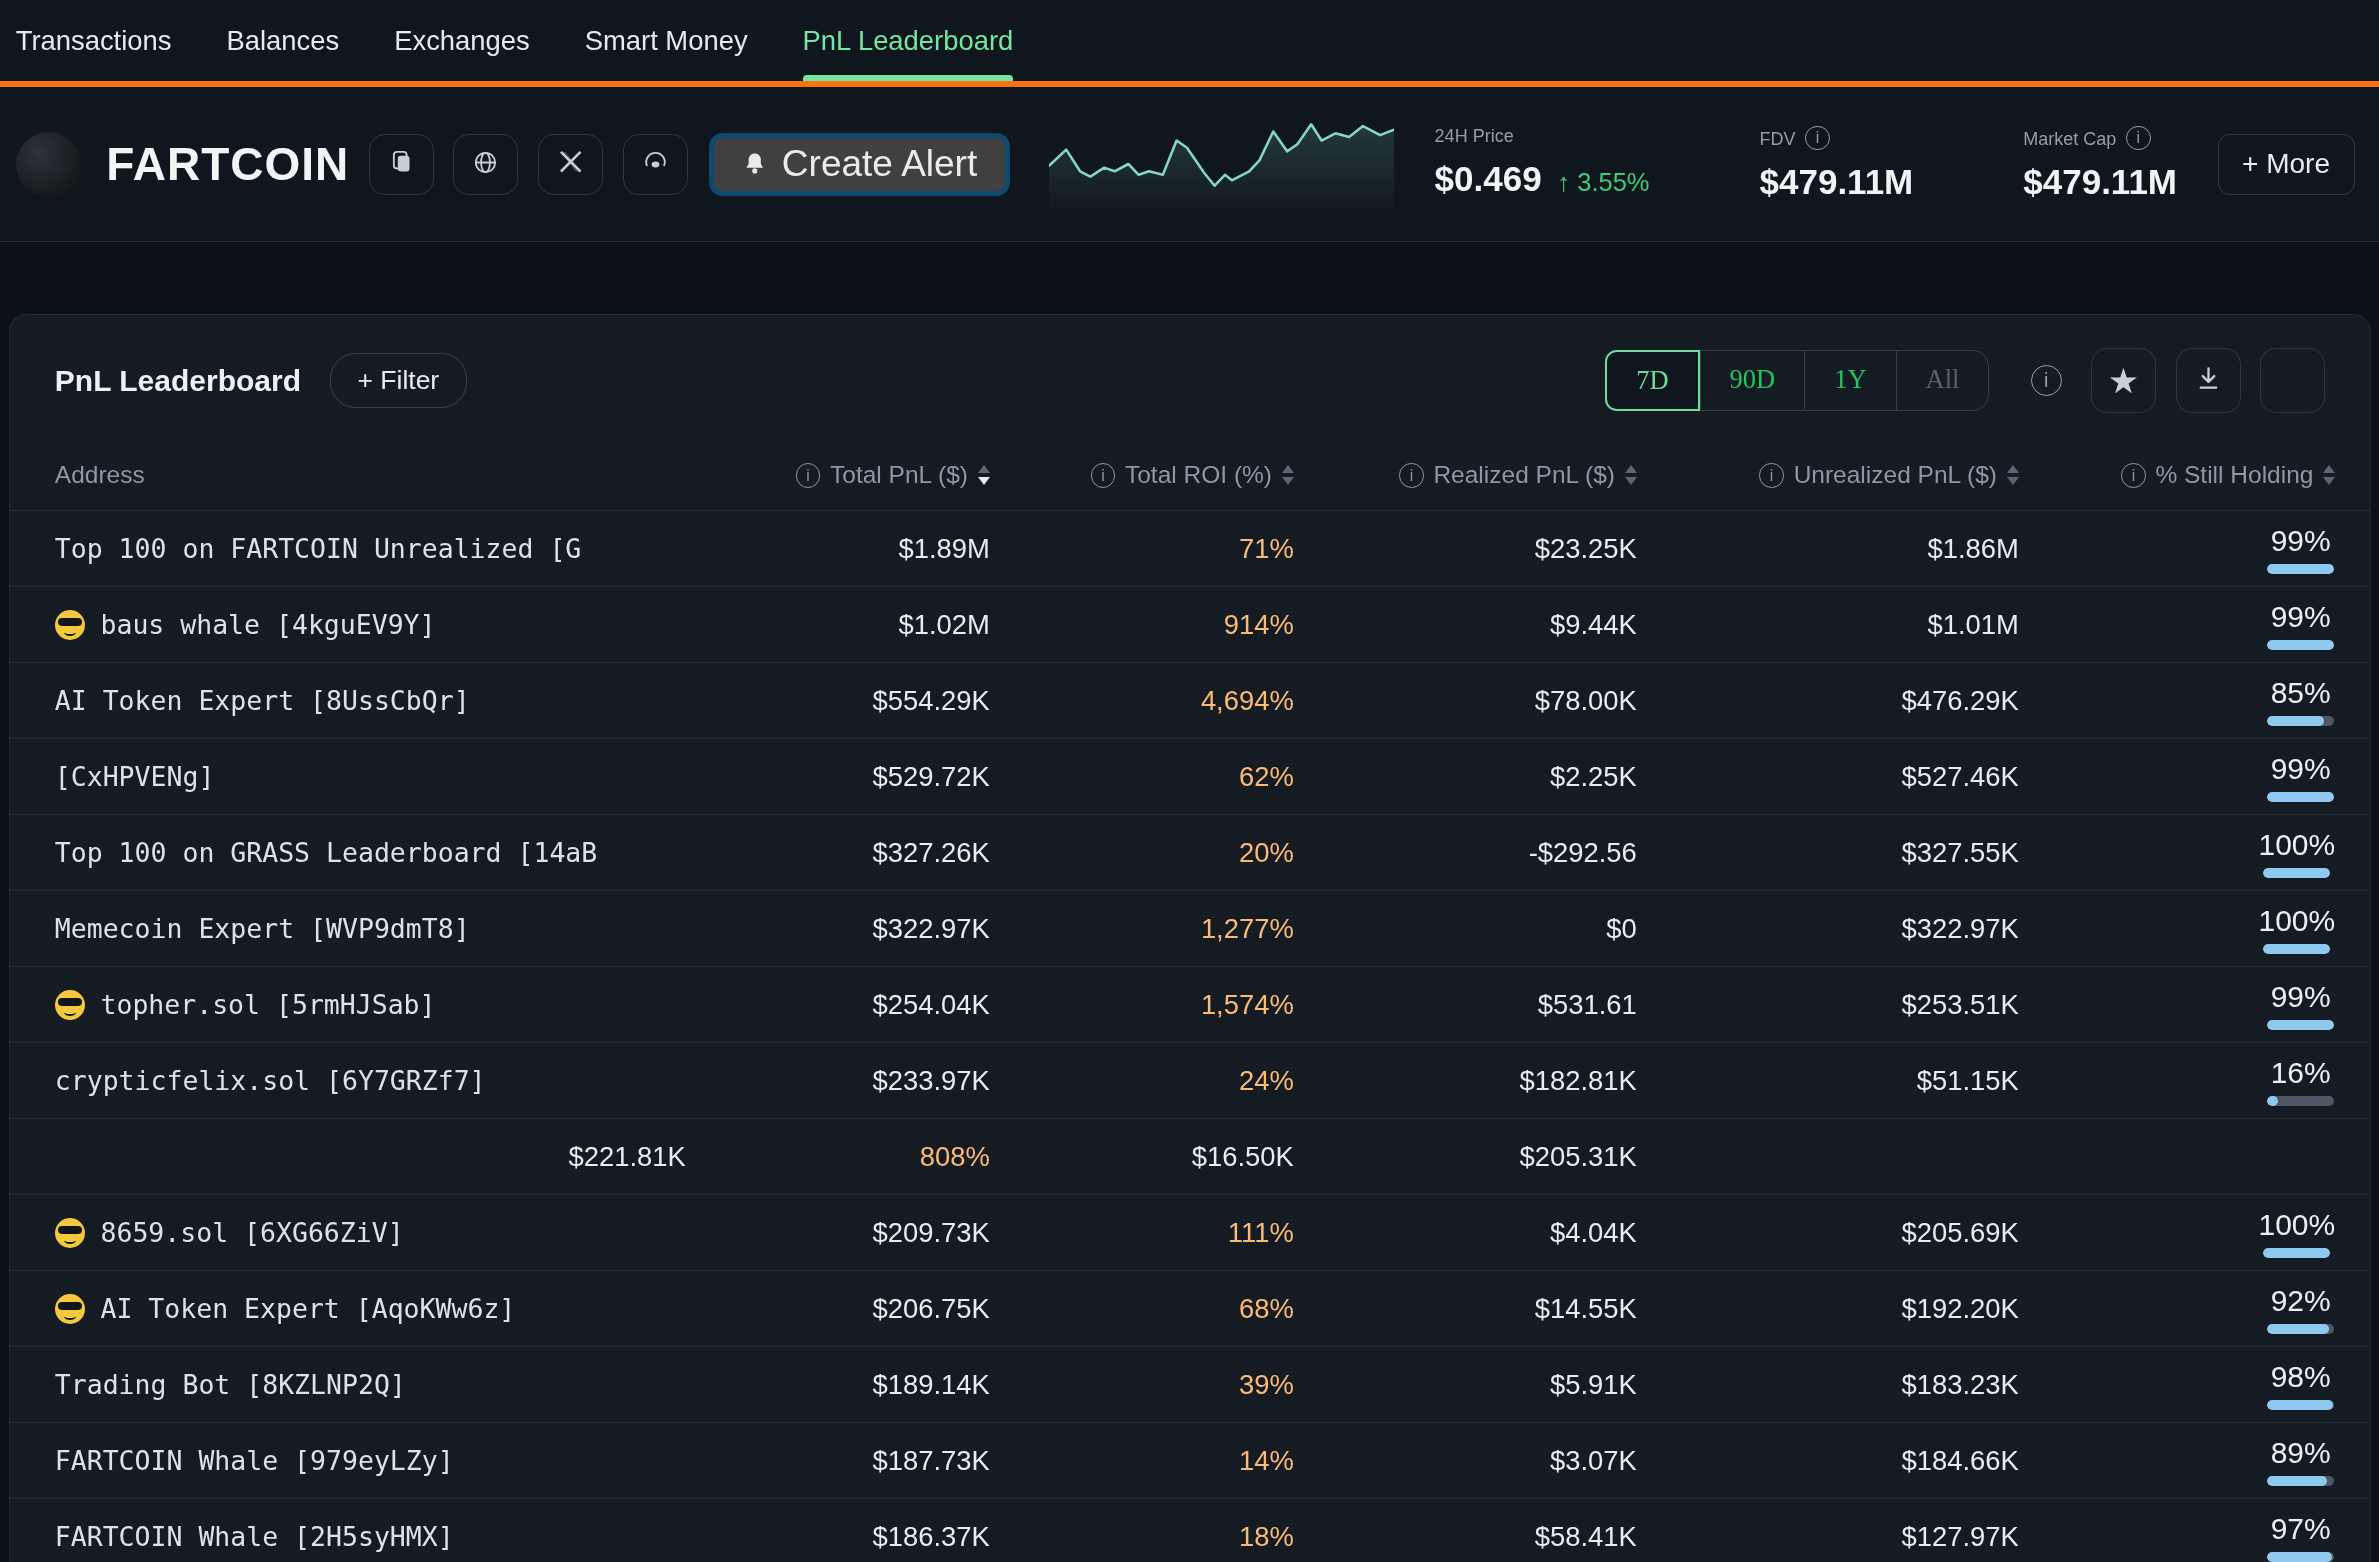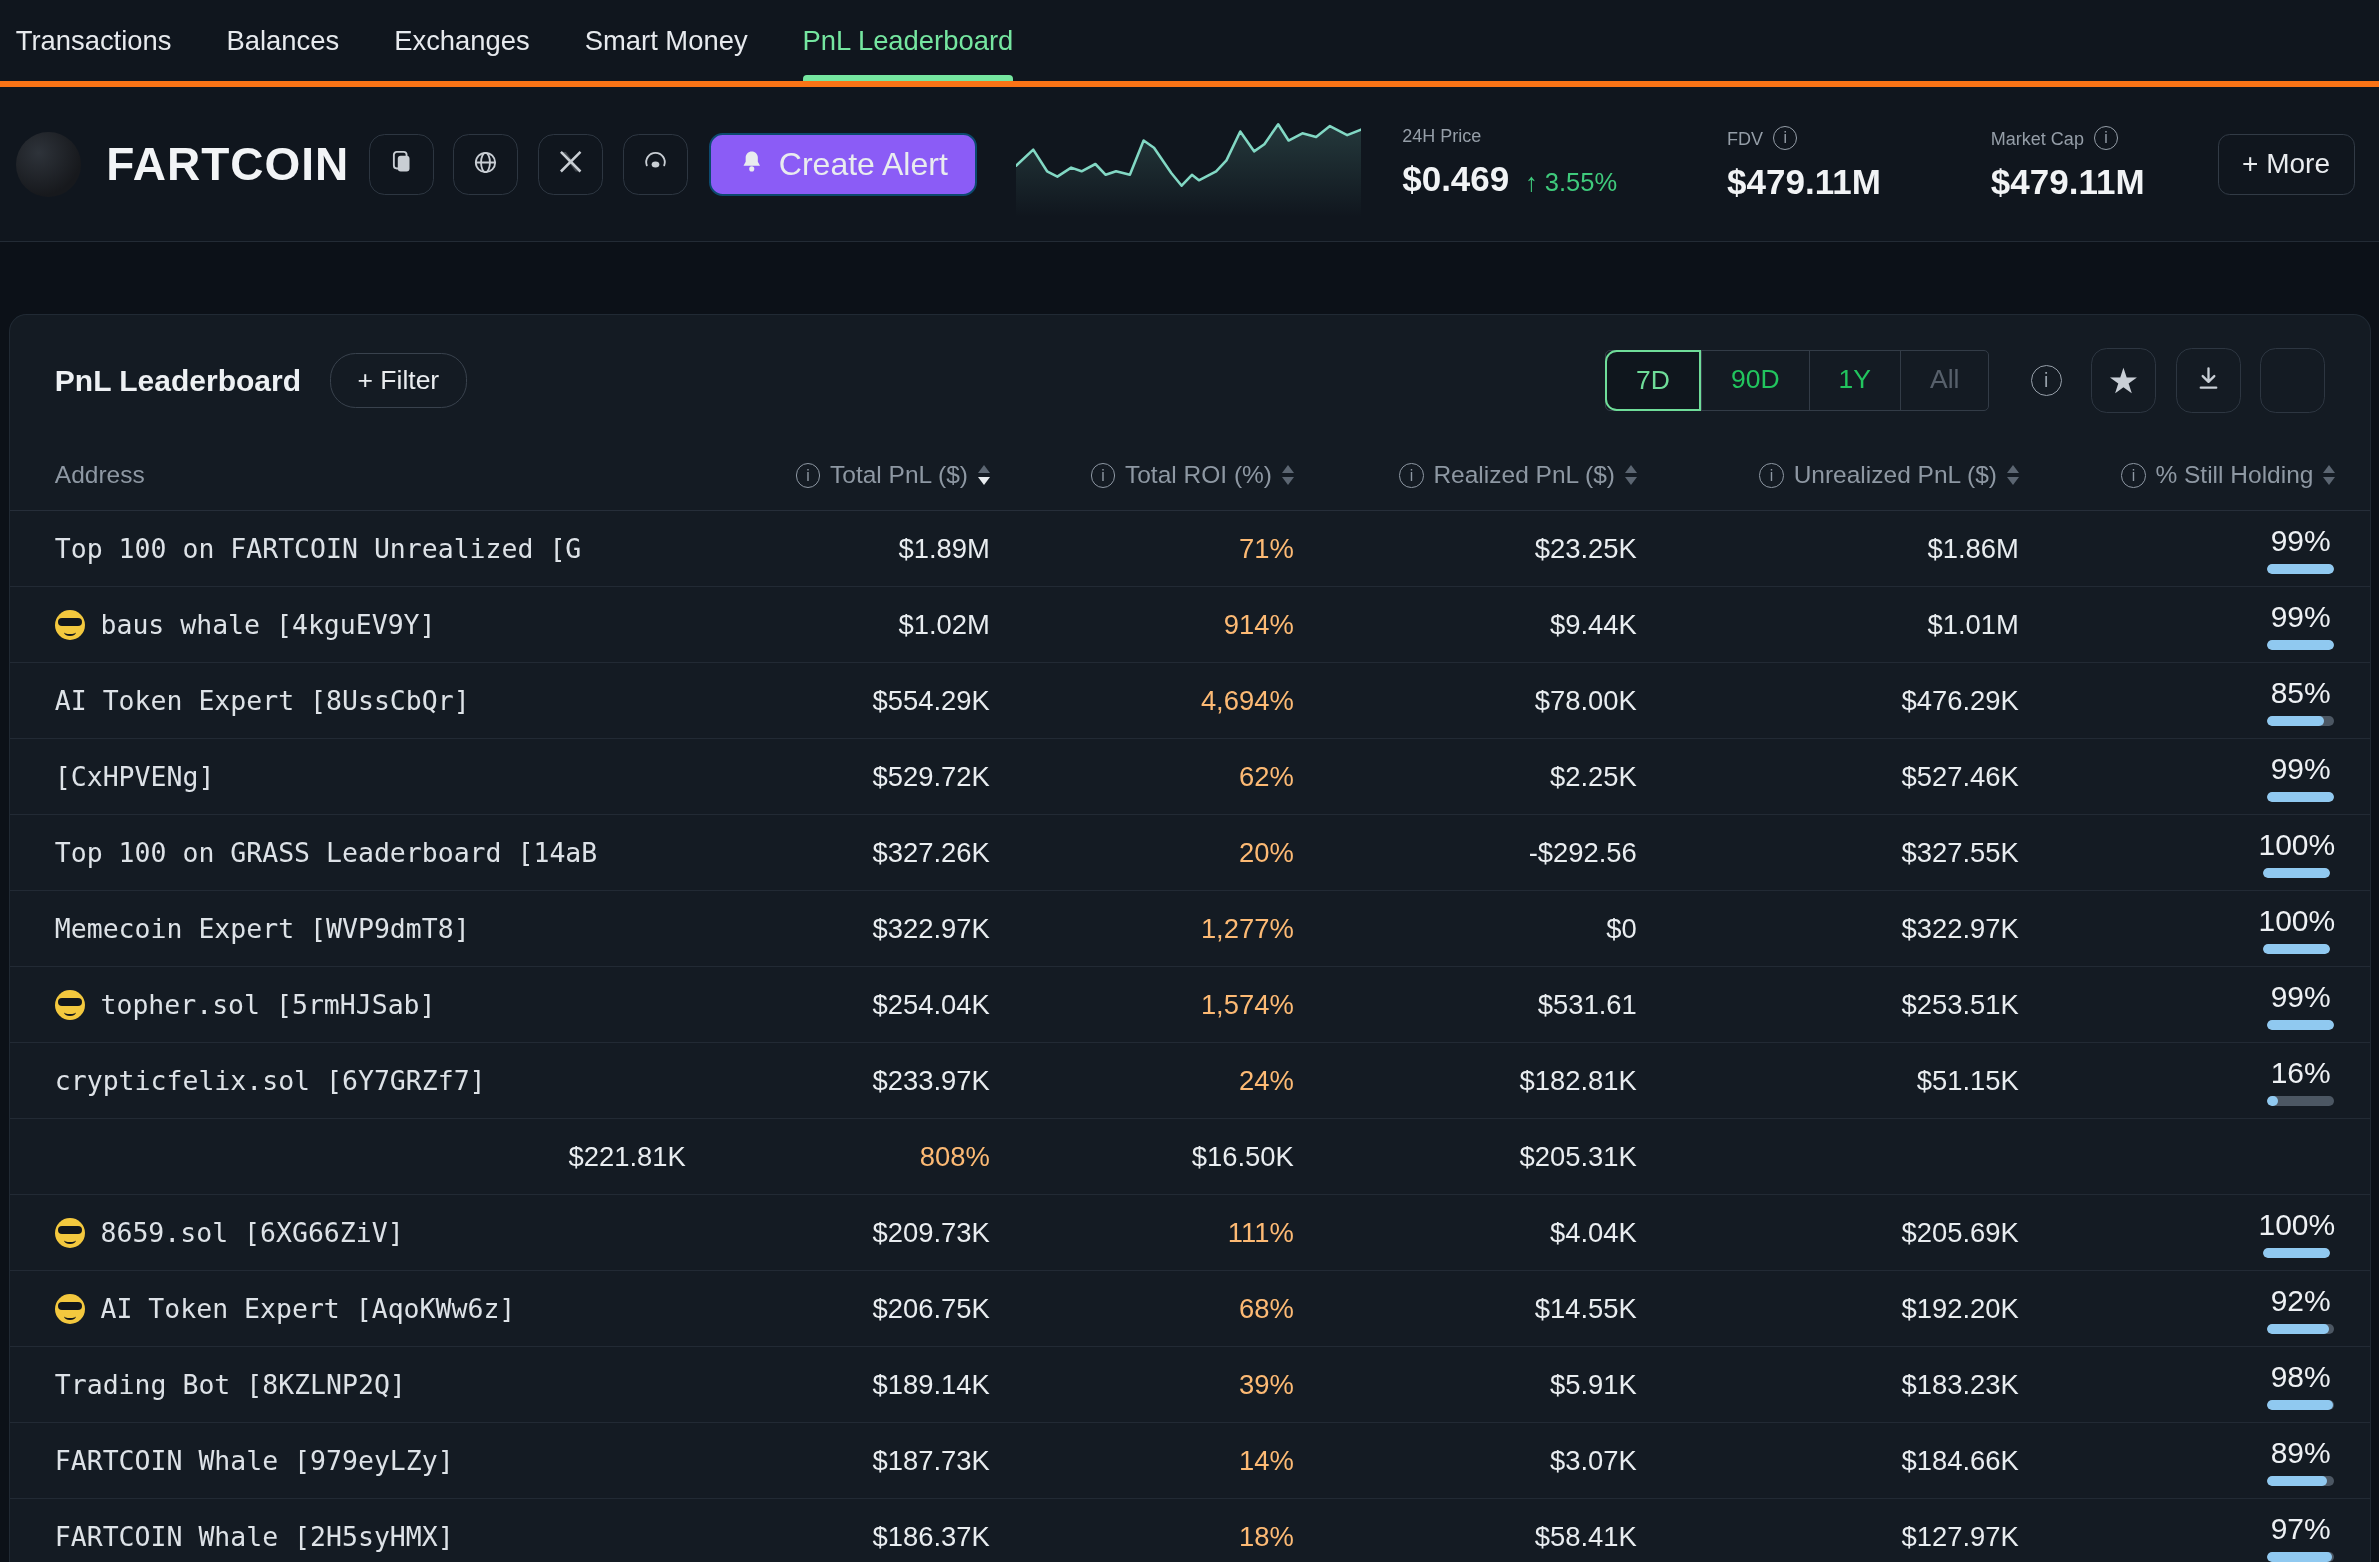--- a/index.html
+++ b/index.html
@@ -20,23 +20,23 @@
   .token-head { display:flex; align-items:center; height:155px; padding:0 25.5px 0 15.7px;
                 border-bottom:1px solid #232b35; }
   .avatar { width:65px; height:65px; border-radius:50%; flex:none;
             background:radial-gradient(circle at 35% 32%, #2e333a, #17191d 70%);
             margin-right:25.5px; }
   .token-title { font-size:46px; font-weight:700; color:#f2f4f6; letter-spacing:1px; }
   .icon-btn { width:65px; height:61px; border:1px solid #2d3641; border-radius:15.7px;
               display:flex; align-items:center; justify-content:center; margin-left:19.6px;
               background:transparent; color:#c9ced4; cursor:pointer; }
   .icon-btn:first-of-type { margin-left:41px; }
-  .alert-btn { height:63px; border:2px solid #0c4a6e; border-radius:13.7px; padding:0 27.4px;
-               display:flex; align-items:center; gap:14.7px; margin-left:21.6px; background:#8b5cf6;
-               font-size:32px; color:#e9ecef; cursor:pointer; white-space:nowrap; }
+  .alert-btn { height:63px; border:5px solid #0c4a6e; border-radius:13.7px; padding:0 27.4px;
+               display:flex; align-items:center; gap:14.7px; margin-left:21.6px; background:#404040;
+               font-size:37px; color:#e9ecef; cursor:pointer; white-space:nowrap; }
   .spark { margin-left:39px; width:345px; height:106px; flex:none; }
 
   .stats { display:flex; margin-left:41px; gap:110px; }
   .stat { display:flex; flex-direction:column; gap:11.8px; }
   .stat-label { font-size:18px; color:#959ea8; display:flex; align-items:flex-end; gap:9.8px; }
   .stat-value { font-size:35px; font-weight:700; color:#f1f3f5; display:flex;
                 align-items:baseline; gap:15.7px; white-space:nowrap; }
   .chg { font-size:25.5px; font-weight:500; color:#3fca7c; }
   .more-btn { margin-left:auto; height:61px; border:1px solid #323b46; border-radius:11.8px;
               padding:0 23.5px; font-size:28px; color:#e9ecef; display:flex; align-items:center;
@@ -50,21 +50,21 @@
 
   
   .panel { margin:72px 8.8px 0 8.8px; background:#141b23; border:1px solid #212a34;
            border-bottom:none; border-radius:17.6px 17.6px 0 0; }
   .panel-head { display:flex; align-items:center; padding:33px 45px 27.4px 45px; }
   .panel-title { font-size:30px; font-weight:700; color:#eef1f4; }
   .filter-btn { margin-left:29px; border:1px solid #39424d; border-radius:25.5px;
                 padding:10.8px 26.5px; font-size:26.5px; color:#e9ecef; display:flex; gap:10.8px;
                 align-items:center; background:transparent; cursor:pointer; }
   .head-right { margin-left:auto; display:flex; align-items:center; gap:19.6px; }
-  .seg { display:flex; border:1px solid #333c47; border-radius:5px; }
+  .seg { display:flex; border:1px solid #333c47; border-radius:16px;font-family:Liberation Serif, serif; }
   .seg-item { padding:12.7px 29px; font-size:26.5px; color:#22c55e; border-left:1px solid #333c47;
               cursor:pointer; }
   .seg-item:first-child { border-left:none; }
   .seg-item.active { color:#6fdd99; border:2px solid #6fdd99; border-radius:11.8px 0 0 11.8px;
                      margin:-1px 0 -1px -1px; background:#0f161d; }
   .seg-item.disabled { color:#57606b; }
   .info-lone { color:#97a0aa; margin:0 9.8px 0 21.6px; cursor:pointer; }
   .tool-btn { width:65px; height:65px; border:1px solid #2d3641; border-radius:15.7px;
               display:flex; align-items:center; justify-content:center; color:#c9cfd6;
               background:transparent; cursor:pointer; }

